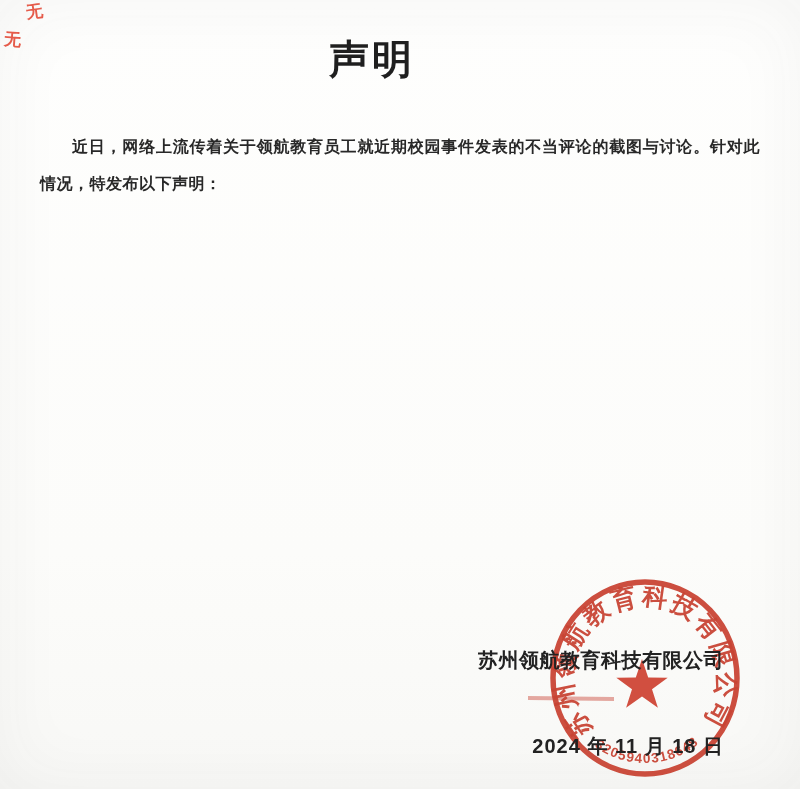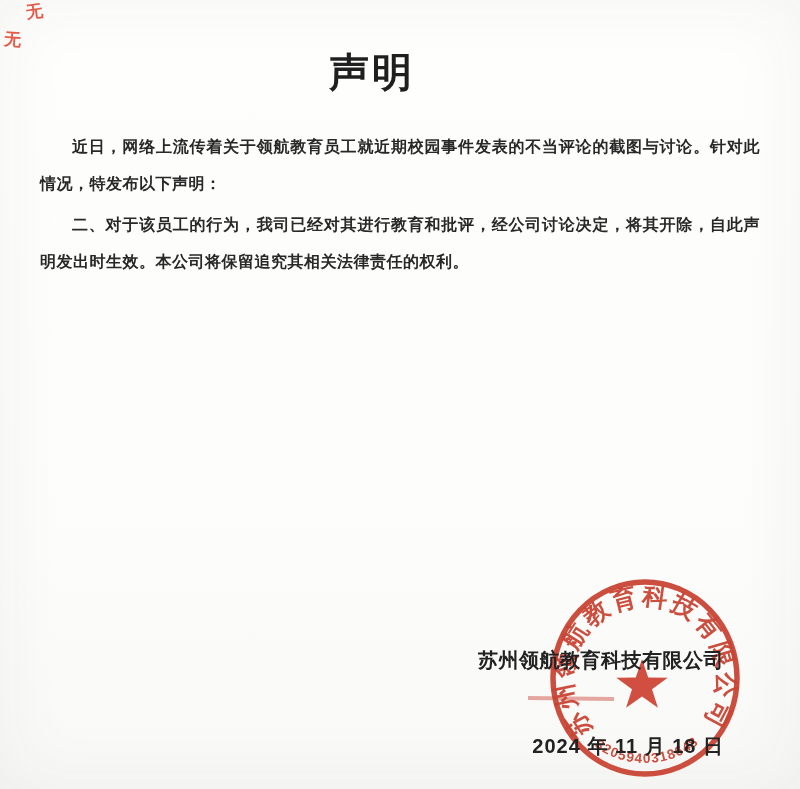--- a/index.html
+++ b/index.html
@@ -21,21 +21,21 @@
     position: absolute;
     color: #e2402c;
     font-weight: 700;
     font-size: 17px;
     opacity: 0.85;
     line-height: 1;
   }
   .watermark.w1 { left: 26px; top: 3px; transform: rotate(-8deg); }
   .watermark.w2 { left: 4px;  top: 31px; transform: rotate(4deg); }
   .doc-title {
-    margin: 17px;
+    margin: 4px;
     padding-top: 32px;
     padding-right: 56px;
     text-align: center;
     font-size: 40px;
     line-height: 46px;
     font-weight: 700;
     letter-spacing: 3px;
     color: #1f1f1f;
   }
   .doc-body {
@@ -89,21 +89,20 @@
 
 <div class="page">
 
   <span class="watermark w1">无</span>
   <span class="watermark w2">无</span>
 
   <h1 class="doc-title">声明</h1>
 
   <div class="doc-body">
     <p>近日，网络上流传着关于领航教育员工就近期校园事件发表的不当评论的截图与讨论。针对此情况，特发布以下声明：</p>
-    <p>二、对于该员工的行为，我司已经对其进行教育和批评，经公司讨论决定，将其开除，自此声明发出时生效。本公司将保留追究其相关法律责任的权利。</p>
   </div>
 
   <svg class="seal-svg" viewBox="525 566 235 223" xmlns="http://www.w3.org/2000/svg">
 
     <line x1="528" y1="698" x2="614" y2="699" stroke="#c53726" stroke-width="4" opacity="0.45"></line>
 
     <ellipse cx="645" cy="678" rx="92" ry="96" fill="none" stroke="#c53726" stroke-width="5.5" opacity="0.95"></ellipse>
 
     <defs>
       <path id="ringTextPath" d="M 593.4 729.6 A 73 73 0 1 1 696.6 729.6" fill="none"></path>

